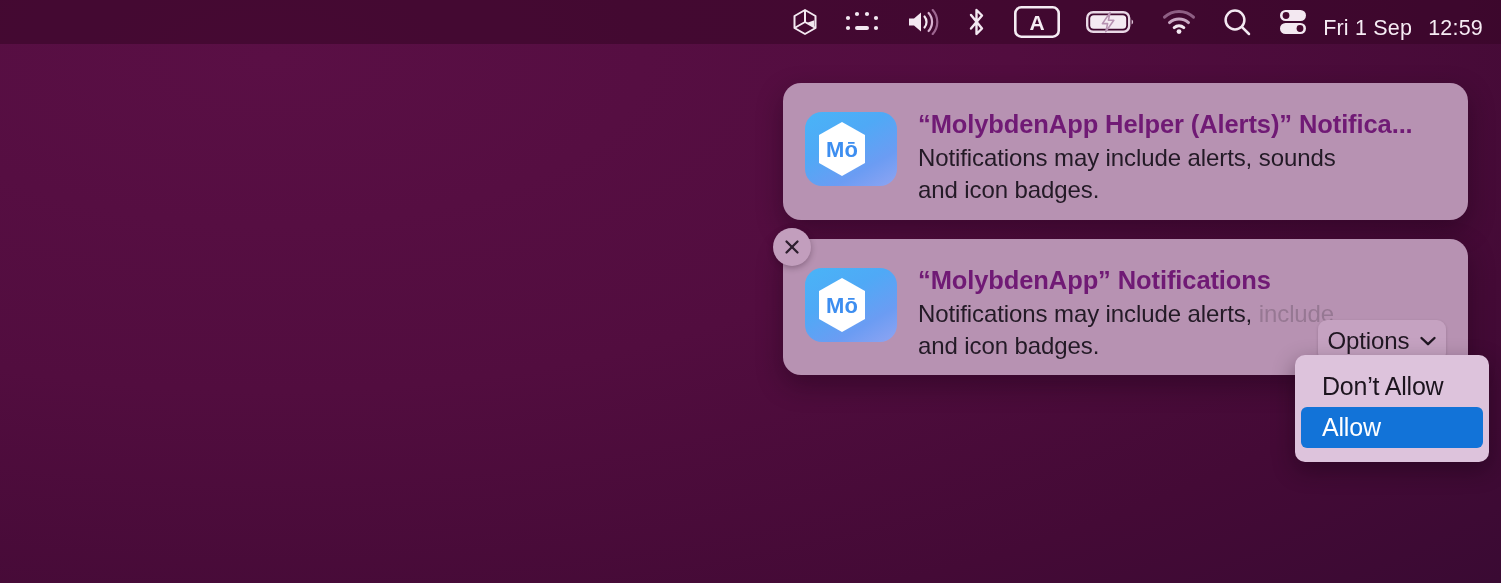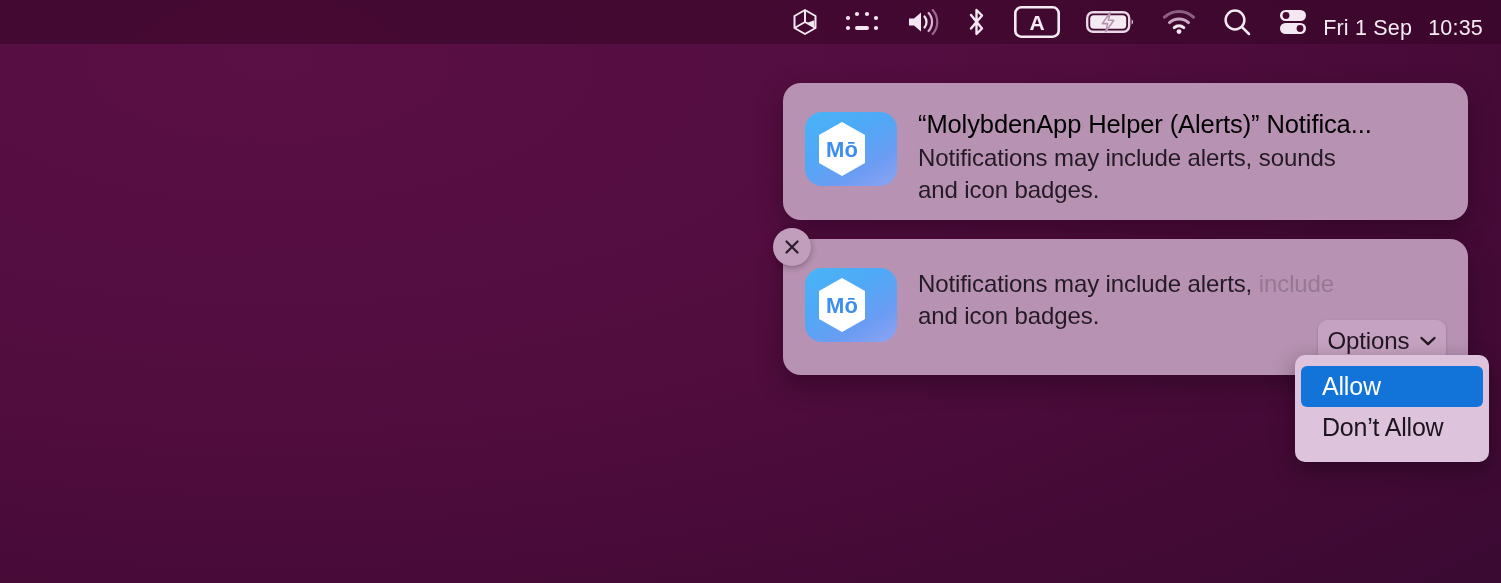--- a/index.html
+++ b/index.html
@@ -94,22 +94,22 @@
   }
   .app-icon svg { position: absolute; left: 0; top: 0; }
 
   .dialog-text {
     margin-left: 21px;
     padding-top: 0px;
     min-width: 0;
   }
   .dlg-title {
     font-size: 25.5px;
-    font-weight: normal;
-    color: #000000;
+    font-weight: bold;
+    color: #701a75;
     white-space: nowrap;
     line-height: 30px;
     letter-spacing: -0.1px;
   }
   .dlg-body {
     font-size: 24px;
     color: #231a26;
     line-height: 32px;
     letter-spacing: -0.1px;
     margin-top: 3px;
@@ -271,21 +271,21 @@
     <div class="mb-item mb-icon">
       <svg width="30" height="28" viewBox="0 0 30 28">
         <rect x="2" y="2" width="26" height="11" rx="5.5" fill="#f3e8f1"></rect>
         <circle cx="8" cy="7.5" r="3.4" fill="#46092f"></circle>
         <rect x="2" y="15" width="26" height="11" rx="5.5" fill="#f3e8f1"></rect>
         <circle cx="22" cy="20.5" r="3.4" fill="#46092f"></circle>
       </svg>
     </div>
 
     <div class="mb-item mb-text mb-date">Fri 1 Sep</div>
-    <div class="mb-item mb-text">10:35</div>
+    <div class="mb-item mb-text">12:59</div>
   </div>
 
   <div class="dialog" id="dialog-helper">
     <div class="app-icon">
       <svg width="74" height="74" viewBox="0 0 74 74">
         <path d="M37 10 L60 23 L60 51 L37 64 L14 51 L14 23 Z" fill="#ffffff"></path>
         <text x="37" y="45" text-anchor="middle" font-family="Liberation Sans, sans-serif" font-size="22" font-weight="bold" fill="#3d8ef0">Mō</text>
       </svg>
     </div>
     <div class="dialog-text">
@@ -296,40 +296,41 @@
   </div>
 
   <div class="dialog" id="dialog-main">
     <div class="app-icon">
       <svg width="74" height="74" viewBox="0 0 74 74">
         <path d="M37 10 L60 23 L60 51 L37 64 L14 51 L14 23 Z" fill="#ffffff"></path>
         <text x="37" y="45" text-anchor="middle" font-family="Liberation Sans, sans-serif" font-size="22" font-weight="bold" fill="#3d8ef0">Mō</text>
       </svg>
     </div>
     <div class="dialog-text">
+      <div class="dlg-title">“MolybdenApp” Notifications</div>
       <div class="dlg-body"><span>Notifications may include alerts, </span><span class="faded">include</span><br><span>and icon badges.</span></div>
     </div>
   </div>
 
   <div id="close-button">
     <svg width="20" height="20" viewBox="0 0 20 20">
       <line x1="4.5" y1="4.5" x2="15.5" y2="15.5" stroke="#2d1f2e" stroke-width="2.3" stroke-linecap="round"></line>
       <line x1="15.5" y1="4.5" x2="4.5" y2="15.5" stroke="#2d1f2e" stroke-width="2.3" stroke-linecap="round"></line>
     </svg>
   </div>
 
   <div id="options-button">
     <span class="opt-label">Options</span>
     <svg width="18" height="12" viewBox="0 0 18 12">
       <path d="M2.5 3 L9 9.2 L15.5 3" fill="none" stroke="#201722" stroke-width="2.4" stroke-linecap="round" stroke-linejoin="round"></path>
     </svg>
   </div>
 
   <div id="options-dropdown">
+    <div class="menu-item">
+      <span>Don’t Allow</span>
+    </div>
     <div class="menu-item selected">
       <span>Allow</span>
     </div>
-    <div class="menu-item">
-      <span>Don’t Allow</span>
-    </div>
   </div>
 
 </div>
 
 </body></html>

